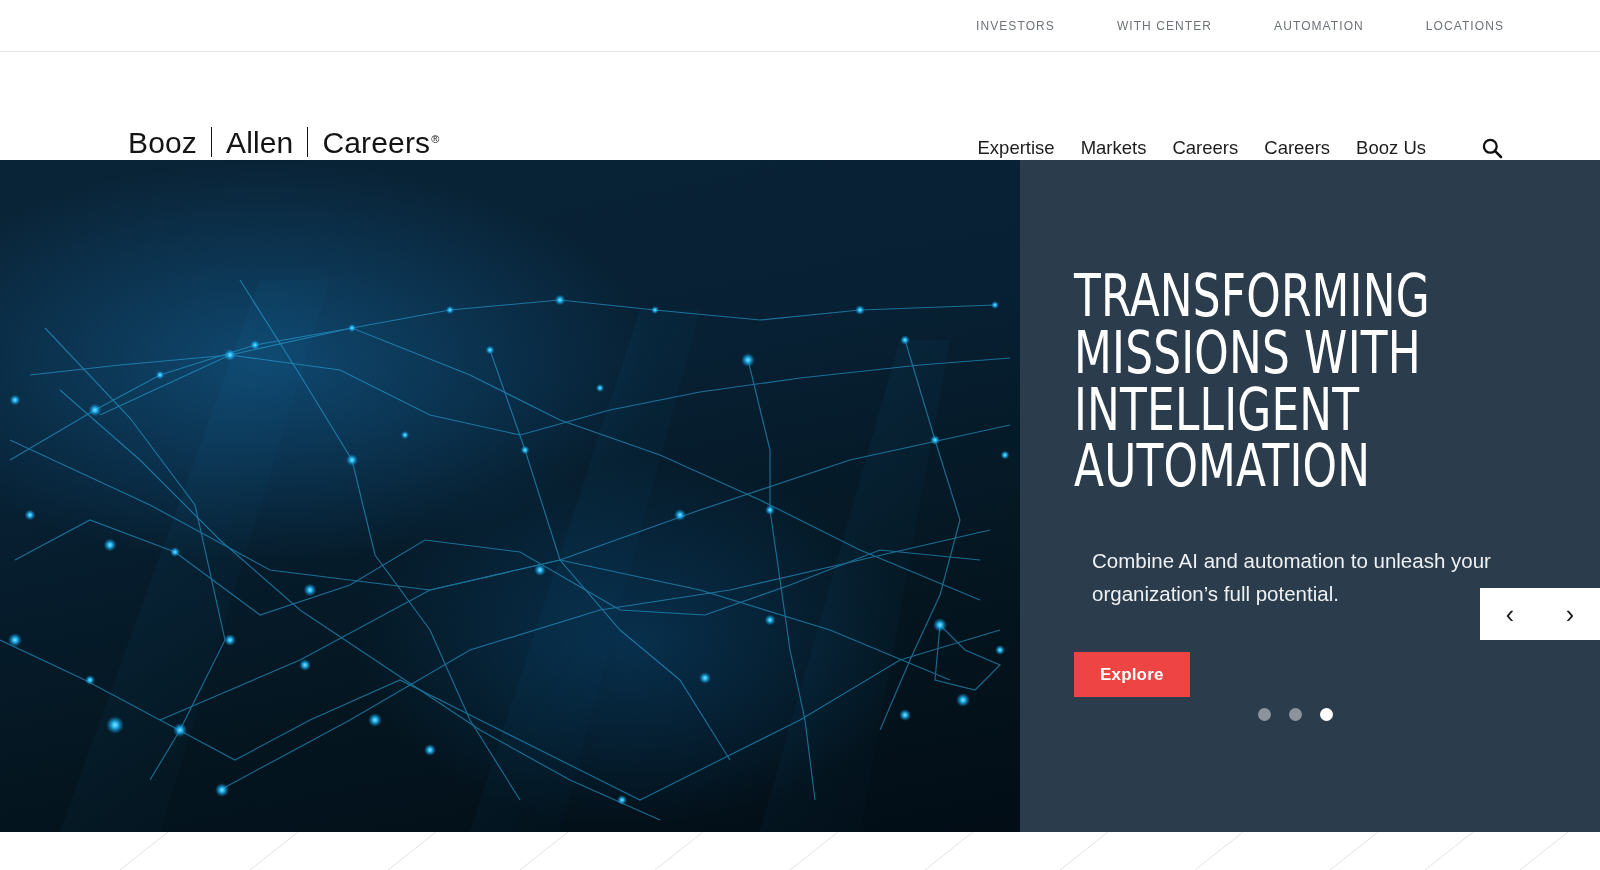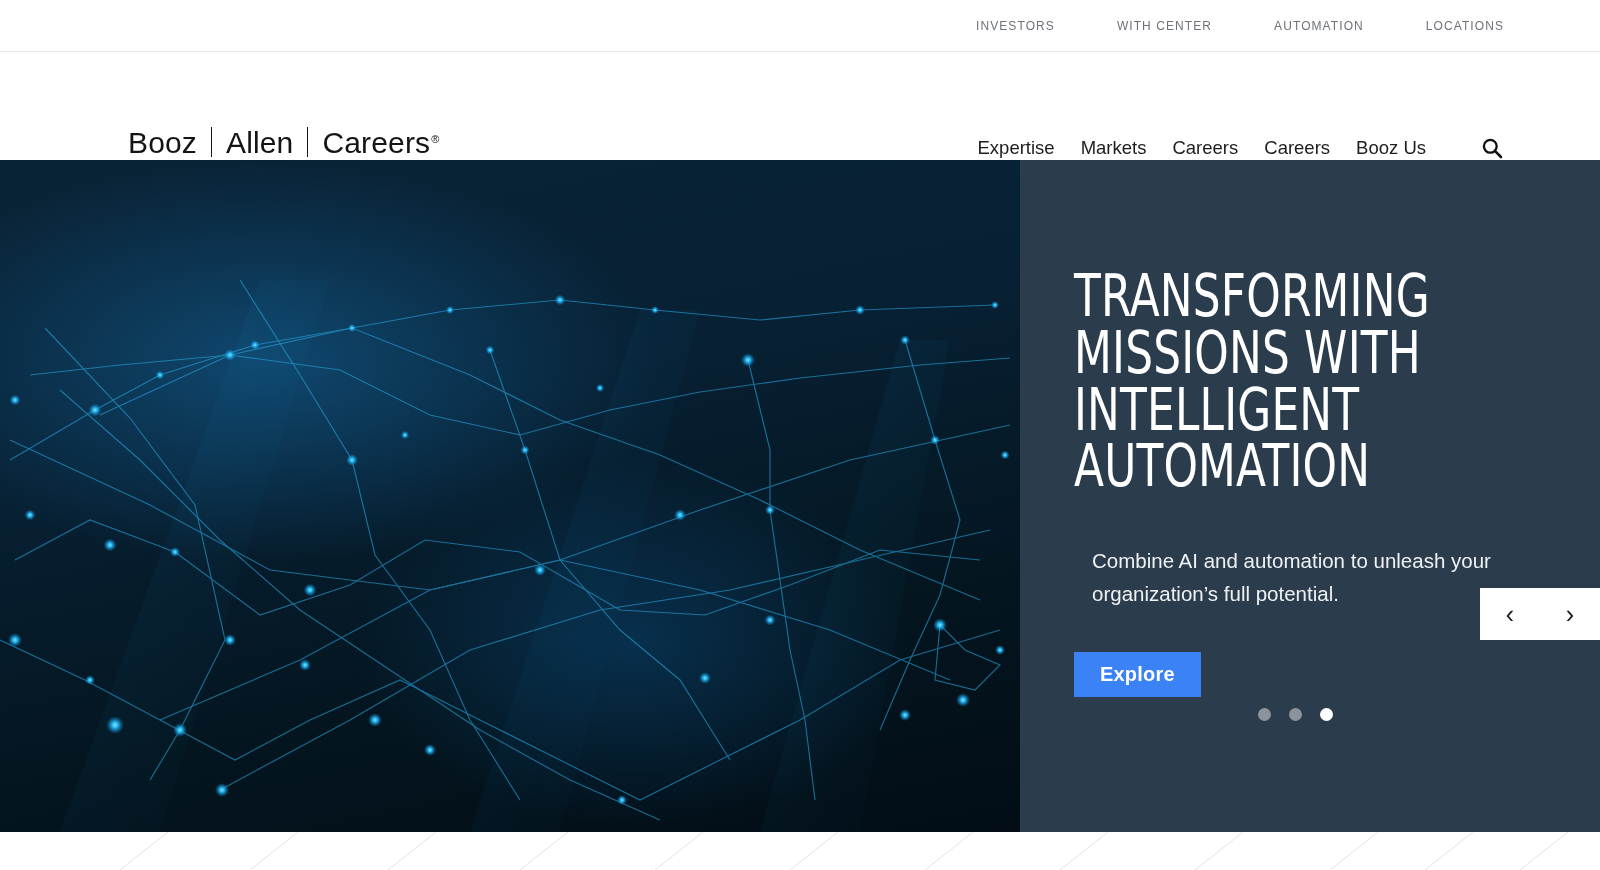--- a/index.html
+++ b/index.html
@@ -153,24 +153,24 @@
     font-size: 20.5px;
     line-height: 1.62;
     color: #eef1f3;
     font-weight: 300;
   }
 
   .explore-btn {
     position: absolute;
     left: 54px;
     top: 492px;
-    background: #3b82f6;
+    background: #ef4444;
     color: #ffffff;
     border: none;
-    font-size: 20px;
+    font-size: 17px;
     font-weight: 700;
     padding: 0 26px;
     height: 45px;
     min-width: 88px;
     cursor: pointer;
     font-family: "Liberation Sans", sans-serif;
     letter-spacing: 0.01em;
   }
 
   .hero-dots {

